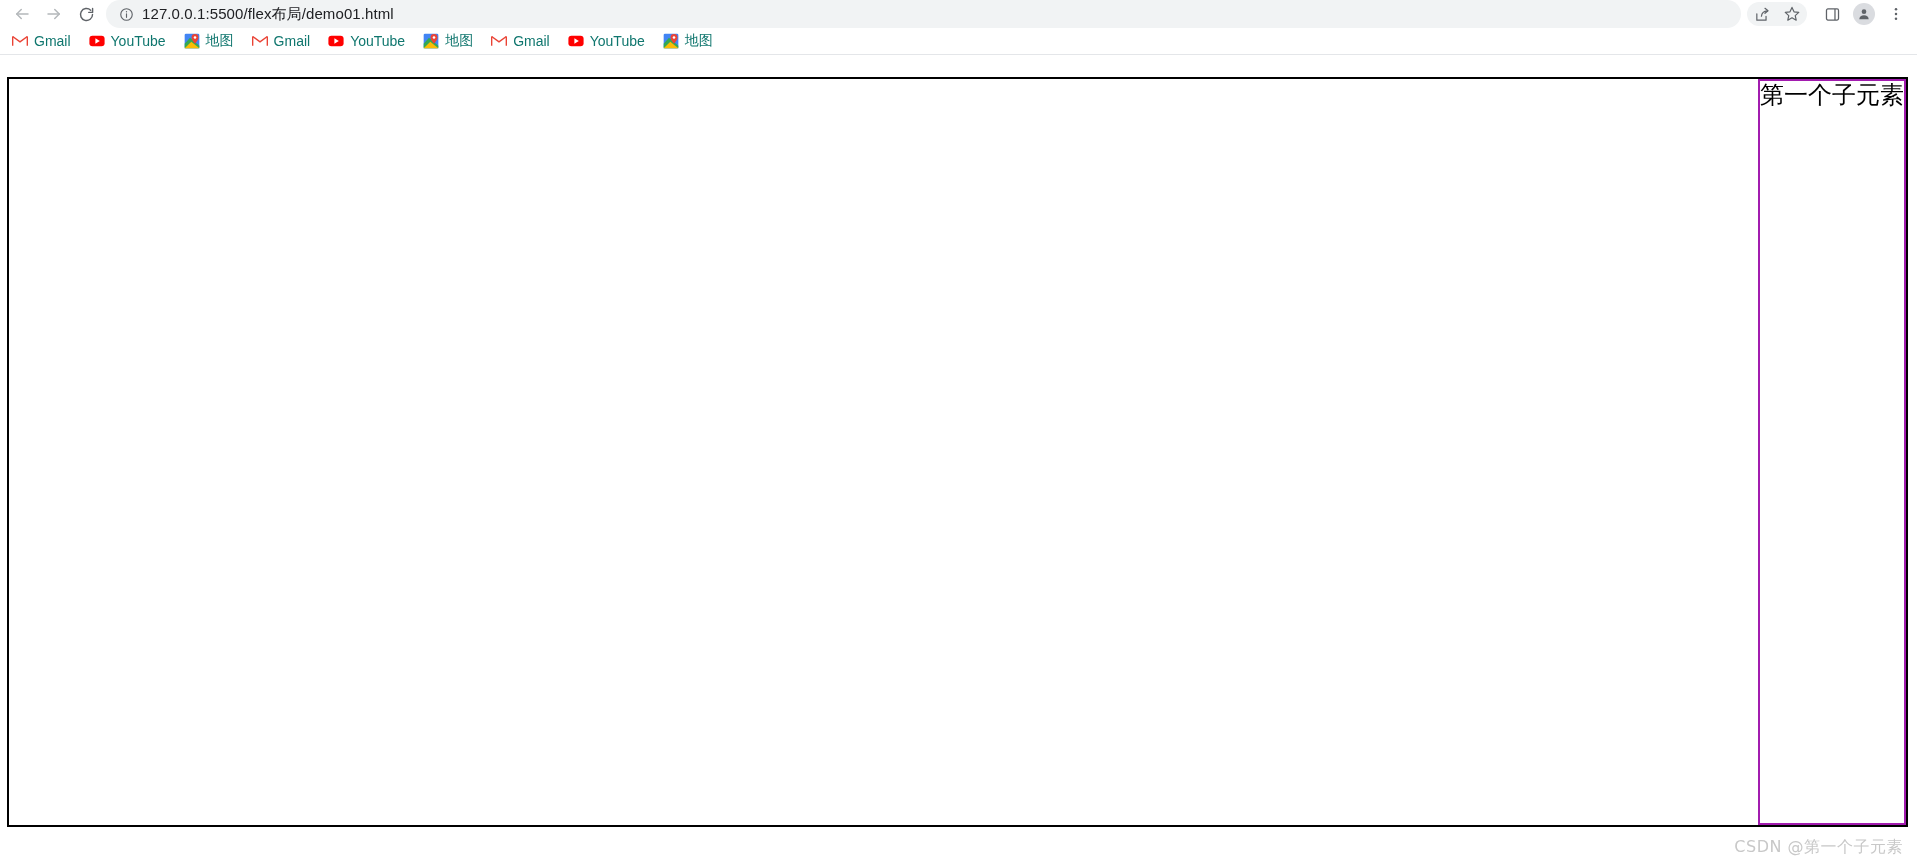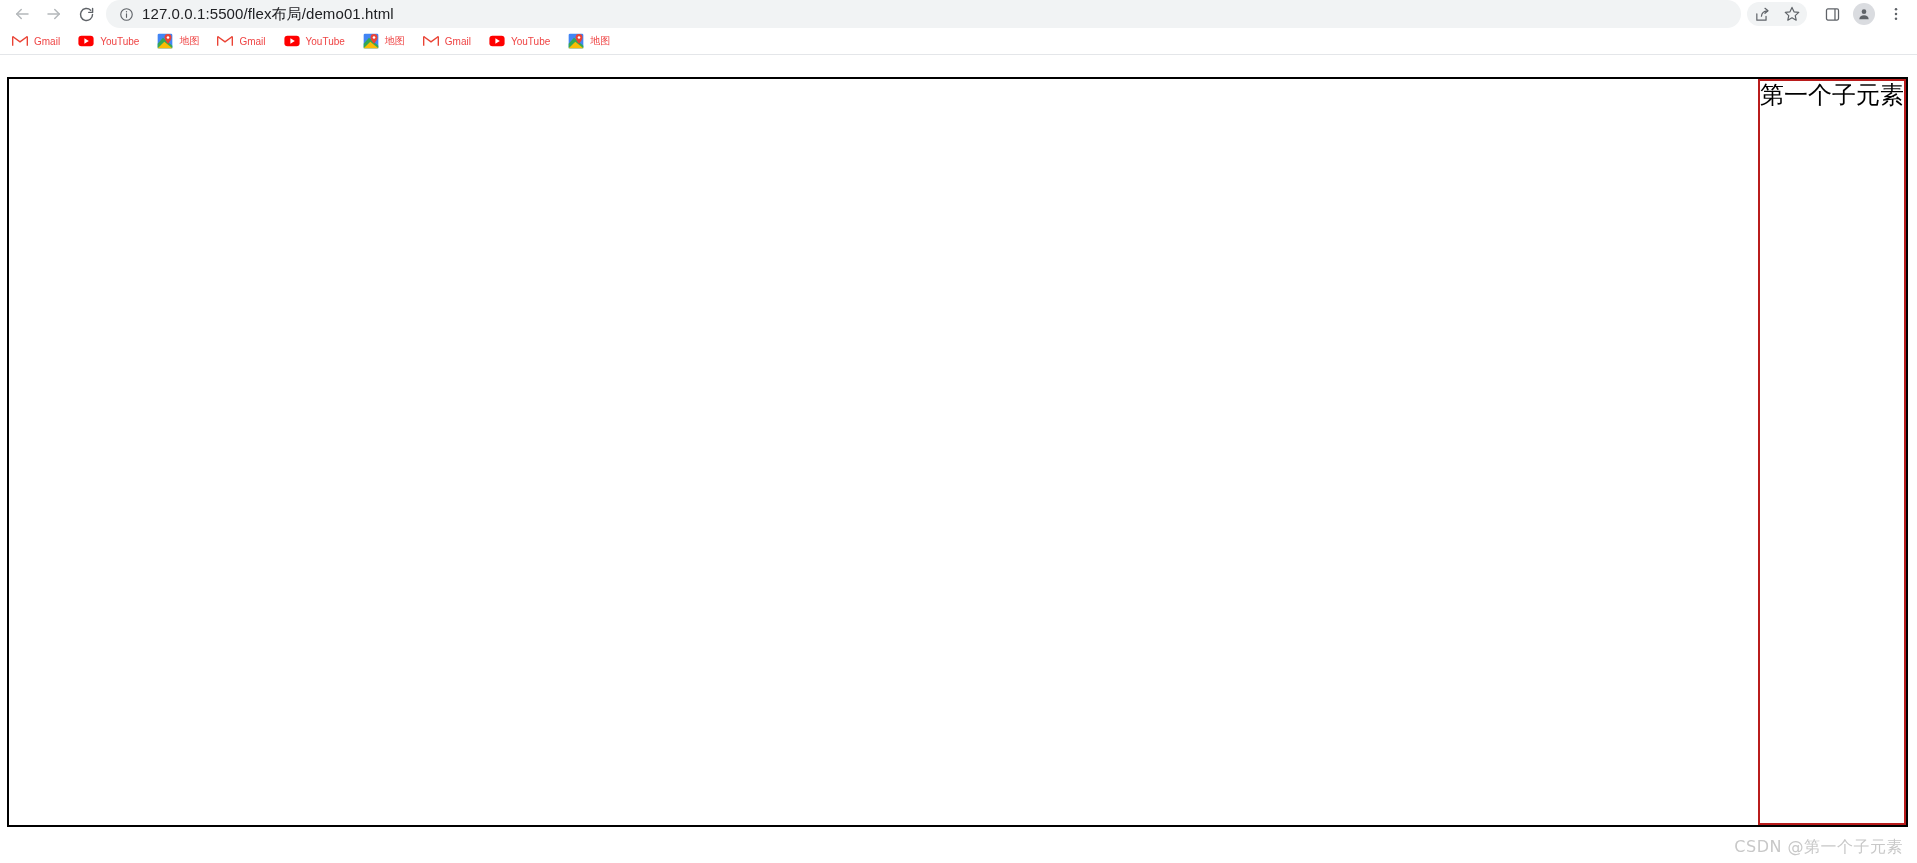--- a/index.html
+++ b/index.html
@@ -130,22 +130,22 @@
   .bookmark-icon {
     width: 16px;
     height: 16px;
     margin-right: 6px;
     flex: 0 0 auto;
     display: flex;
     align-items: center;
     justify-content: center;
   }
   .bookmark-label {
-    font-size: 10px;
-    color: #ef4444;
+    font-size: 14px;
+    color: #0f766e;
     white-space: nowrap;
   }
 
   
   .page-viewport {
     position: absolute;
     left: 0;
     top: 57px;
     width: 1917px;
     height: 806px;
@@ -161,21 +161,21 @@
     height: 750px;
     border: 2px solid #000000;
     box-sizing: border-box;
     display: flex;
     flex-direction: row;
     justify-content: flex-end;
     align-items: stretch;
   }
 
   .flex-item {
-    border: 2px solid #b91c1c;
+    border: 2px solid #a21caf;
     box-sizing: border-box;
     font-size: 24px;
     line-height: 28px;
     color: #000000;
     white-space: nowrap;
     font-family: "DejaVu Sans", "Liberation Sans", sans-serif;
     display: block;
     flex: 0 0 auto;
     margin-left: -2px;
     padding: 0;

